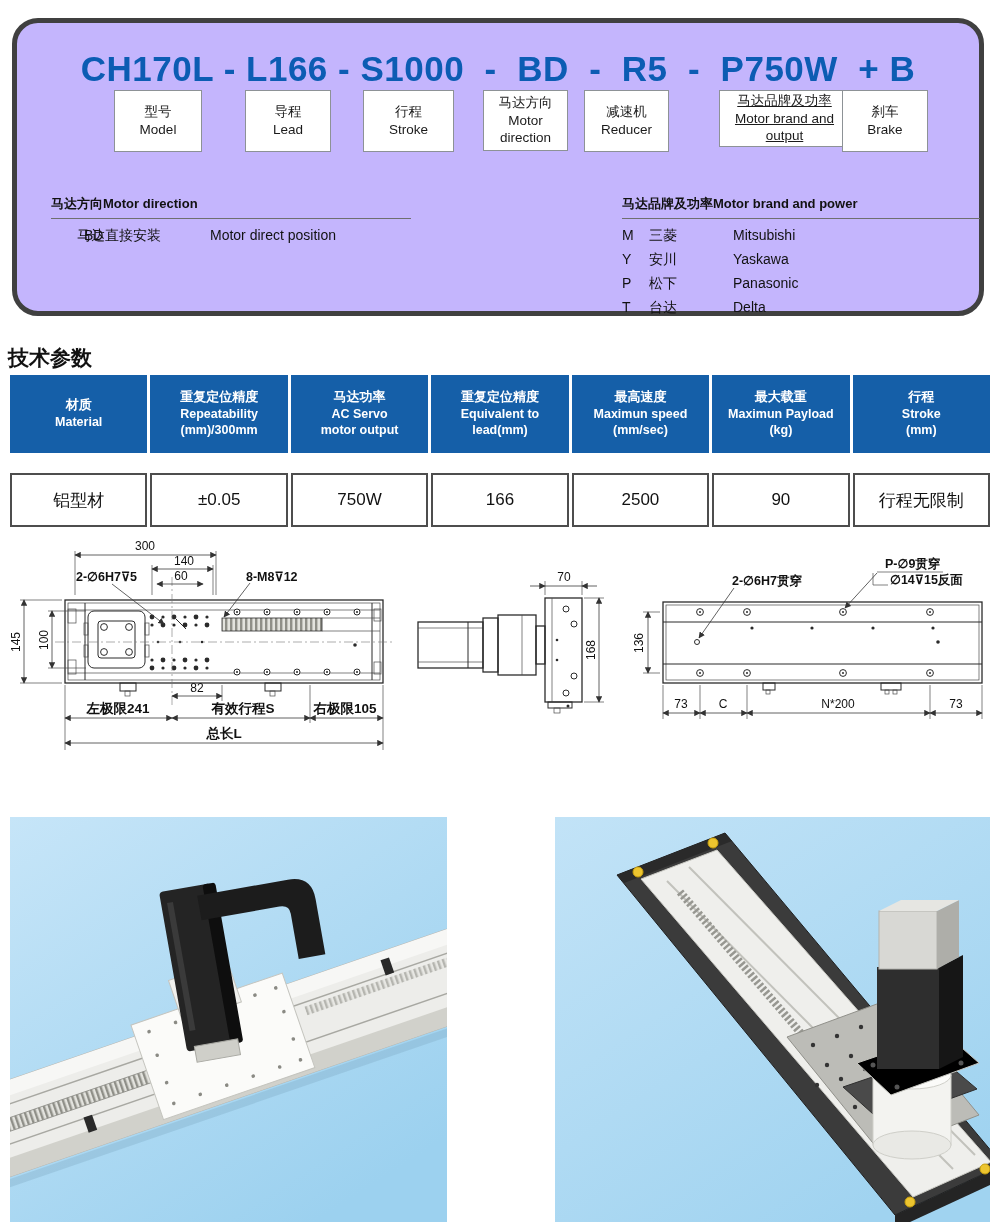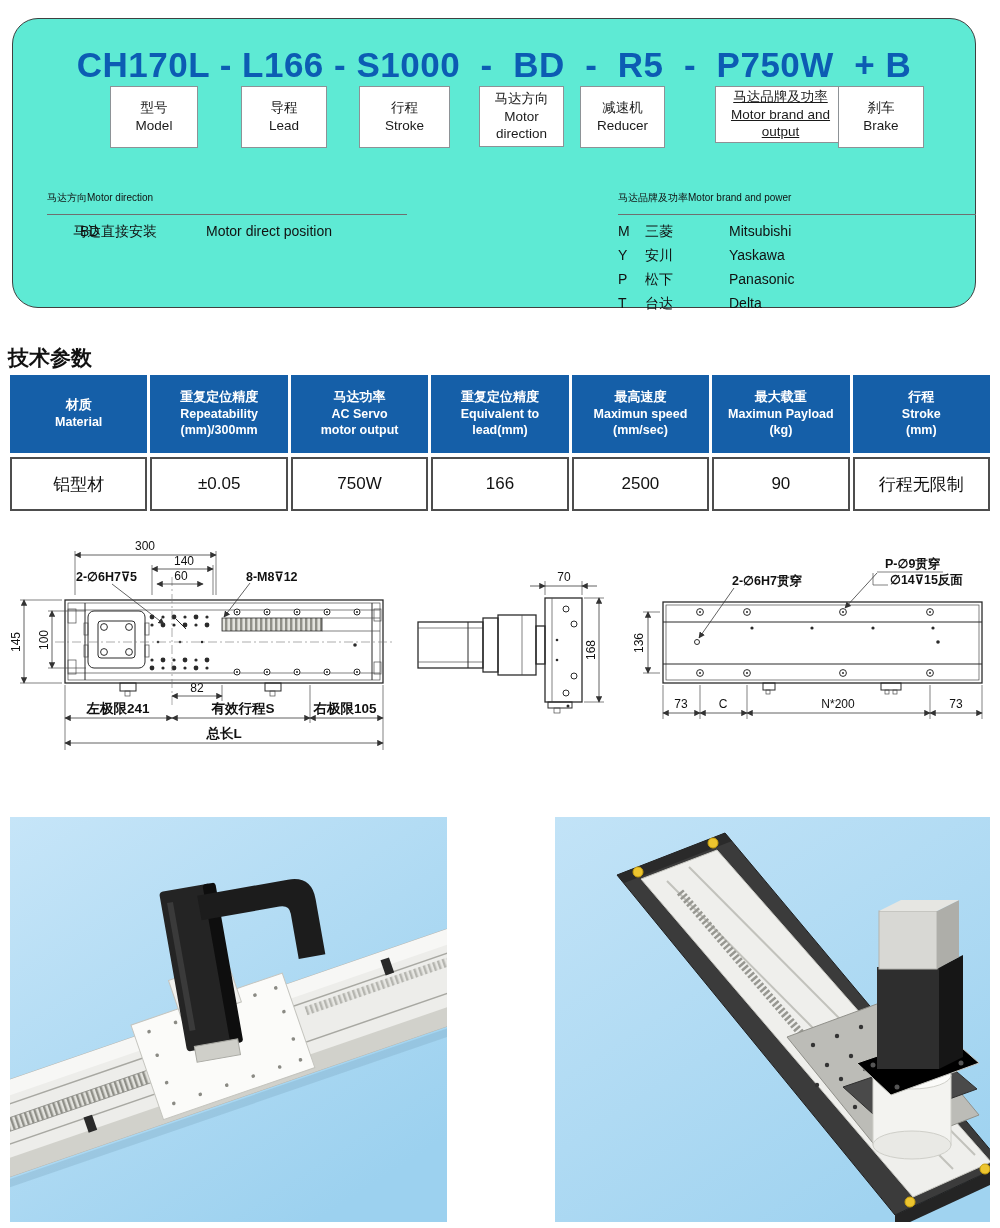--- a/index.html
+++ b/index.html
@@ -1,44 +1,44 @@
 <!DOCTYPE html>
 <html><head>
 <meta charset="utf-8">
 <style>
   html,body{margin:0;padding:0;background:#fff;}
   #page{position:relative;width:1000px;height:1228px;background:#fff;overflow:hidden;
         font-family:"Liberation Sans","DejaVu Sans",sans-serif;color:#1a1a1a;}
 
   
   .model-panel{position:absolute;left:12px;top:18px;width:962px;height:288px;
-               border:1px solid #404040;border-radius:26px;background:#5eead4;}
+               border:5px solid #404040;border-radius:26px;background:#c4b5fd;}
   .model-title{position:absolute;left:0;top:26px;width:100%;text-align:center;
                font-size:35px;font-weight:bold;color:#0c5cb3;white-space:pre;letter-spacing:.5px;}
   .seg-box{position:absolute;top:67px;border:1px solid #8d9296;background:#fff;
            display:flex;flex-direction:column;align-items:center;justify-content:center;
            text-align:center;font-size:13.5px;line-height:1.32;padding:6px 3px;box-sizing:border-box;}
   .seg-box .cn{white-space:nowrap;}
 
-  .col-heading{position:absolute;font-size:10px;font-weight:normal;color:#111;white-space:nowrap;}
+  .col-heading{position:absolute;font-size:13px;font-weight:bold;color:#111;white-space:nowrap;}
   .rule{position:absolute;height:1px;background:#6f6f6f;}
   .md-row{position:absolute;font-size:14px;color:#111;}
   .md-row span{position:absolute;white-space:nowrap;}
   .brand-row{position:absolute;font-size:14px;color:#111;height:18px;}
   .brand-row span{position:absolute;white-space:nowrap;}
 
   
   .section-title{position:absolute;left:8px;top:344px;font-size:21px;font-weight:bold;color:#111;}
   .spec-table{position:absolute;left:10px;top:375px;width:980px;}
   .spec-head{display:grid;grid-template-columns:repeat(7,1fr);gap:3px;}
   .spec-head .hcell{background:#155fa8;color:#fff;height:78px;display:flex;flex-direction:column;
                     align-items:center;justify-content:center;text-align:center;line-height:1.3;}
   .hcell .h1{font-size:13px;font-weight:bold;}
   .hcell .h2,.hcell .h3{font-size:12.5px;font-weight:bold;}
-  .spec-vals{display:grid;grid-template-columns:repeat(7,1fr);gap:3px;margin-top:4px;}
+  .spec-vals{display:grid;grid-template-columns:repeat(7,1fr);gap:3px;margin-top:20px;}
   .spec-vals .vcell{border:2px solid #4d4d4d;height:50px;display:flex;align-items:center;
                     justify-content:center;font-size:17px;color:#111;background:#fff;}
 
   
   .drawing{position:absolute;top:525px;}
   svg .ol{stroke:#2b2b2b;stroke-width:1.3;fill:none;}
   svg .ol2{stroke:#2b2b2b;stroke-width:1;fill:none;}
   svg .tl{stroke:#4a4a4a;stroke-width:.7;fill:none;}
   svg .dl{stroke:#3a3a3a;stroke-width:.8;fill:none;}
   svg .cl{stroke:#777;stroke-width:.6;fill:none;stroke-dasharray:9 3 2 3;}

